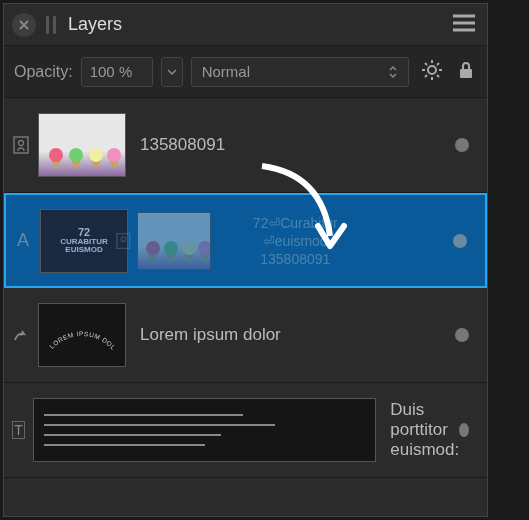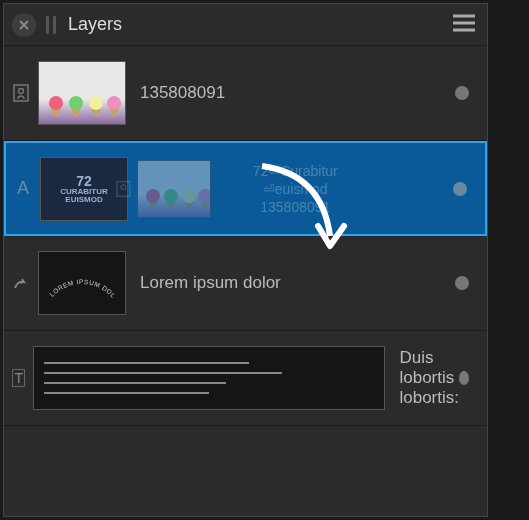--- a/index.html
+++ b/index.html
@@ -28,21 +28,21 @@
     .layer-name { font-size: 17px; color: #bbb; flex: 1; }
     .layer-row.selected .layer-name { color: #8ab0c8; }
     .vis-dot { width: 14px; height: 14px; border-radius: 50%; background: #777; margin-right: 18px; cursor: pointer; }
     .layer-row.selected .vis-dot { background: #6a8aa0; }
     
     .thumb-img1 { background: linear-gradient(to bottom, #e8e8e8 0%, #e8e8e8 60%, #8a6aa0 100%); position: relative; }
     .cone { position: absolute; bottom: 6px; width: 14px; }
     .scoop { width: 14px; height: 14px; border-radius: 50%; position: absolute; top: -8px; }
     .cone-body { width: 0; height: 0; border-left: 7px solid transparent; border-right: 7px solid transparent; border-top: 14px solid #c8a060; }
     .thumb-text1 { display: flex; flex-direction: column; align-items: center; justify-content: center; font-size: 8px; font-weight: bold; color: #9ab0d0; text-align: center; line-height: 1; }
-    .thumb-text1 .num { font-size: 14px; }
+    .thumb-text1 .num { font-size: 11px; }
     .thumb-text2 { position: relative; }
     .thumb-text2 svg { width: 80px; height: 50px; }
     .thumb-text3 { display: flex; flex-direction: column; gap: 8px; padding: 10px; align-items: flex-start; justify-content: center; width: 100%; }
     .thumb-text3 span { height: 2px; background: #888; display: block; }
     
     .ghost { position: absolute; left: 110px; top: 6px; width: 250px; height: 80px; opacity: 0.4; display: flex; align-items: center; pointer-events: none; }
     .ghost .thumb { width: 80px; height: 58px; }
     .ghost-label { font-size: 14px; color: #a0c0d0; line-height: 1.3; text-align: center; }
     
     .drag-arrow { position: absolute; left: 248px; top: 150px; pointer-events: none; }
@@ -62,20 +62,47 @@
         <span></span>
       </div>
     <div class="title">Layers</div>
     <div class="menu-btn">
       <svg viewBox="0 0 22 18">
           <path d="M0 2 H22 M0 9 H22 M0 16 H22" stroke="#aaa" stroke-width="3"></path>
         </svg>
     </div>
   </div>
 
+  <div class="controls">
+    <span class="opacity-label">Opacity:</span>
+    <input class="opacity-input" value="100 %" style="">
+    <div class="dropdown-btn">
+      <svg width="10" height="8" viewBox="0 0 10 8">
+          <path d="M1 2 L5 6 L9 2" stroke="#888" stroke-width="1.5" fill="none"></path>
+        </svg>
+    </div>
+    <div class="blend-select">
+      <span>Normal</span>
+      <svg width="10" height="14" viewBox="0 0 10 14">
+          <path d="M2 5 L5 2 L8 5 M2 9 L5 12 L8 9" stroke="#888" stroke-width="1.5" fill="none"></path>
+        </svg>
+    </div>
+    <div class="gear-btn">
+      <svg width="22" height="22" viewBox="0 0 22 22">
+          <circle cx="11" cy="11" r="4" fill="none" stroke="#aaa" stroke-width="2"></circle>
+          <path d="M11 1 L11 4 M11 18 L11 21 M1 11 L4 11 M18 11 L21 11 M4 4 L6 6 M16 16 L18 18 M18 4 L16 6 M6 16 L4 18" stroke="#aaa" stroke-width="2"></path>
+        </svg>
+    </div>
+    <div class="lock-btn">
+      <svg width="18" height="20" viewBox="0 0 18 20">
+          <rect x="3" y="9" width="12" height="9" rx="1" fill="#aaa"></rect>
+          <path d="M6 9 V6 a3 3 0 0 1 6 0 V9" fill="none" stroke="#aaa" stroke-width="2"></path>
+        </svg>
+    </div>
+  </div>
 
   <div class="layers">
 
     <div class="layer-row">
       <div class="type-col">
         <svg width="16" height="18" viewBox="0 0 16 18">
             <rect x="1" y="1" width="14" height="16" fill="none" stroke="#777" stroke-width="1.5"></rect>
             <circle cx="8" cy="7" r="2.5" fill="none" stroke="#777" stroke-width="1.3"></circle>
             <path d="M5 15 a3 3 0 0 1 6 0" fill="none" stroke="#777" stroke-width="1.3"></path>
           </svg>
@@ -160,21 +187,21 @@
     </div>
 
     <div class="layer-row">
       <div class="type-col" style="color:#888; font-size:14px; border:1px solid #666; width:18px; height:18px; margin:0 8px; display:flex; align-items:center; justify-content:center;">T</div>
       <div class="thumb thumb-text3" style="background:#151515;">
         <span style="width:62%;"></span>
         <span style="width:72%;"></span>
         <span style="width:55%;"></span>
         <span style="width:50%;"></span>
       </div>
-      <div class="layer-name">Duis lobortis lobortis:</div>
+      <div class="layer-name">Duis porttitor euismod:</div>
       <div class="vis-dot"></div>
     </div>
   </div>
 
   <svg class="drag-arrow" width="110" height="110" viewBox="0 0 110 110">
     <path d="M 10 12 Q 70 20 78 82" fill="none" stroke="#fff" stroke-width="6"></path>
     <path d="M 66 72 L 78 92 L 92 72" fill="none" stroke="#fff" stroke-width="6" stroke-linejoin="round" stroke-linecap="round"></path>
   </svg>
 </div>
 

